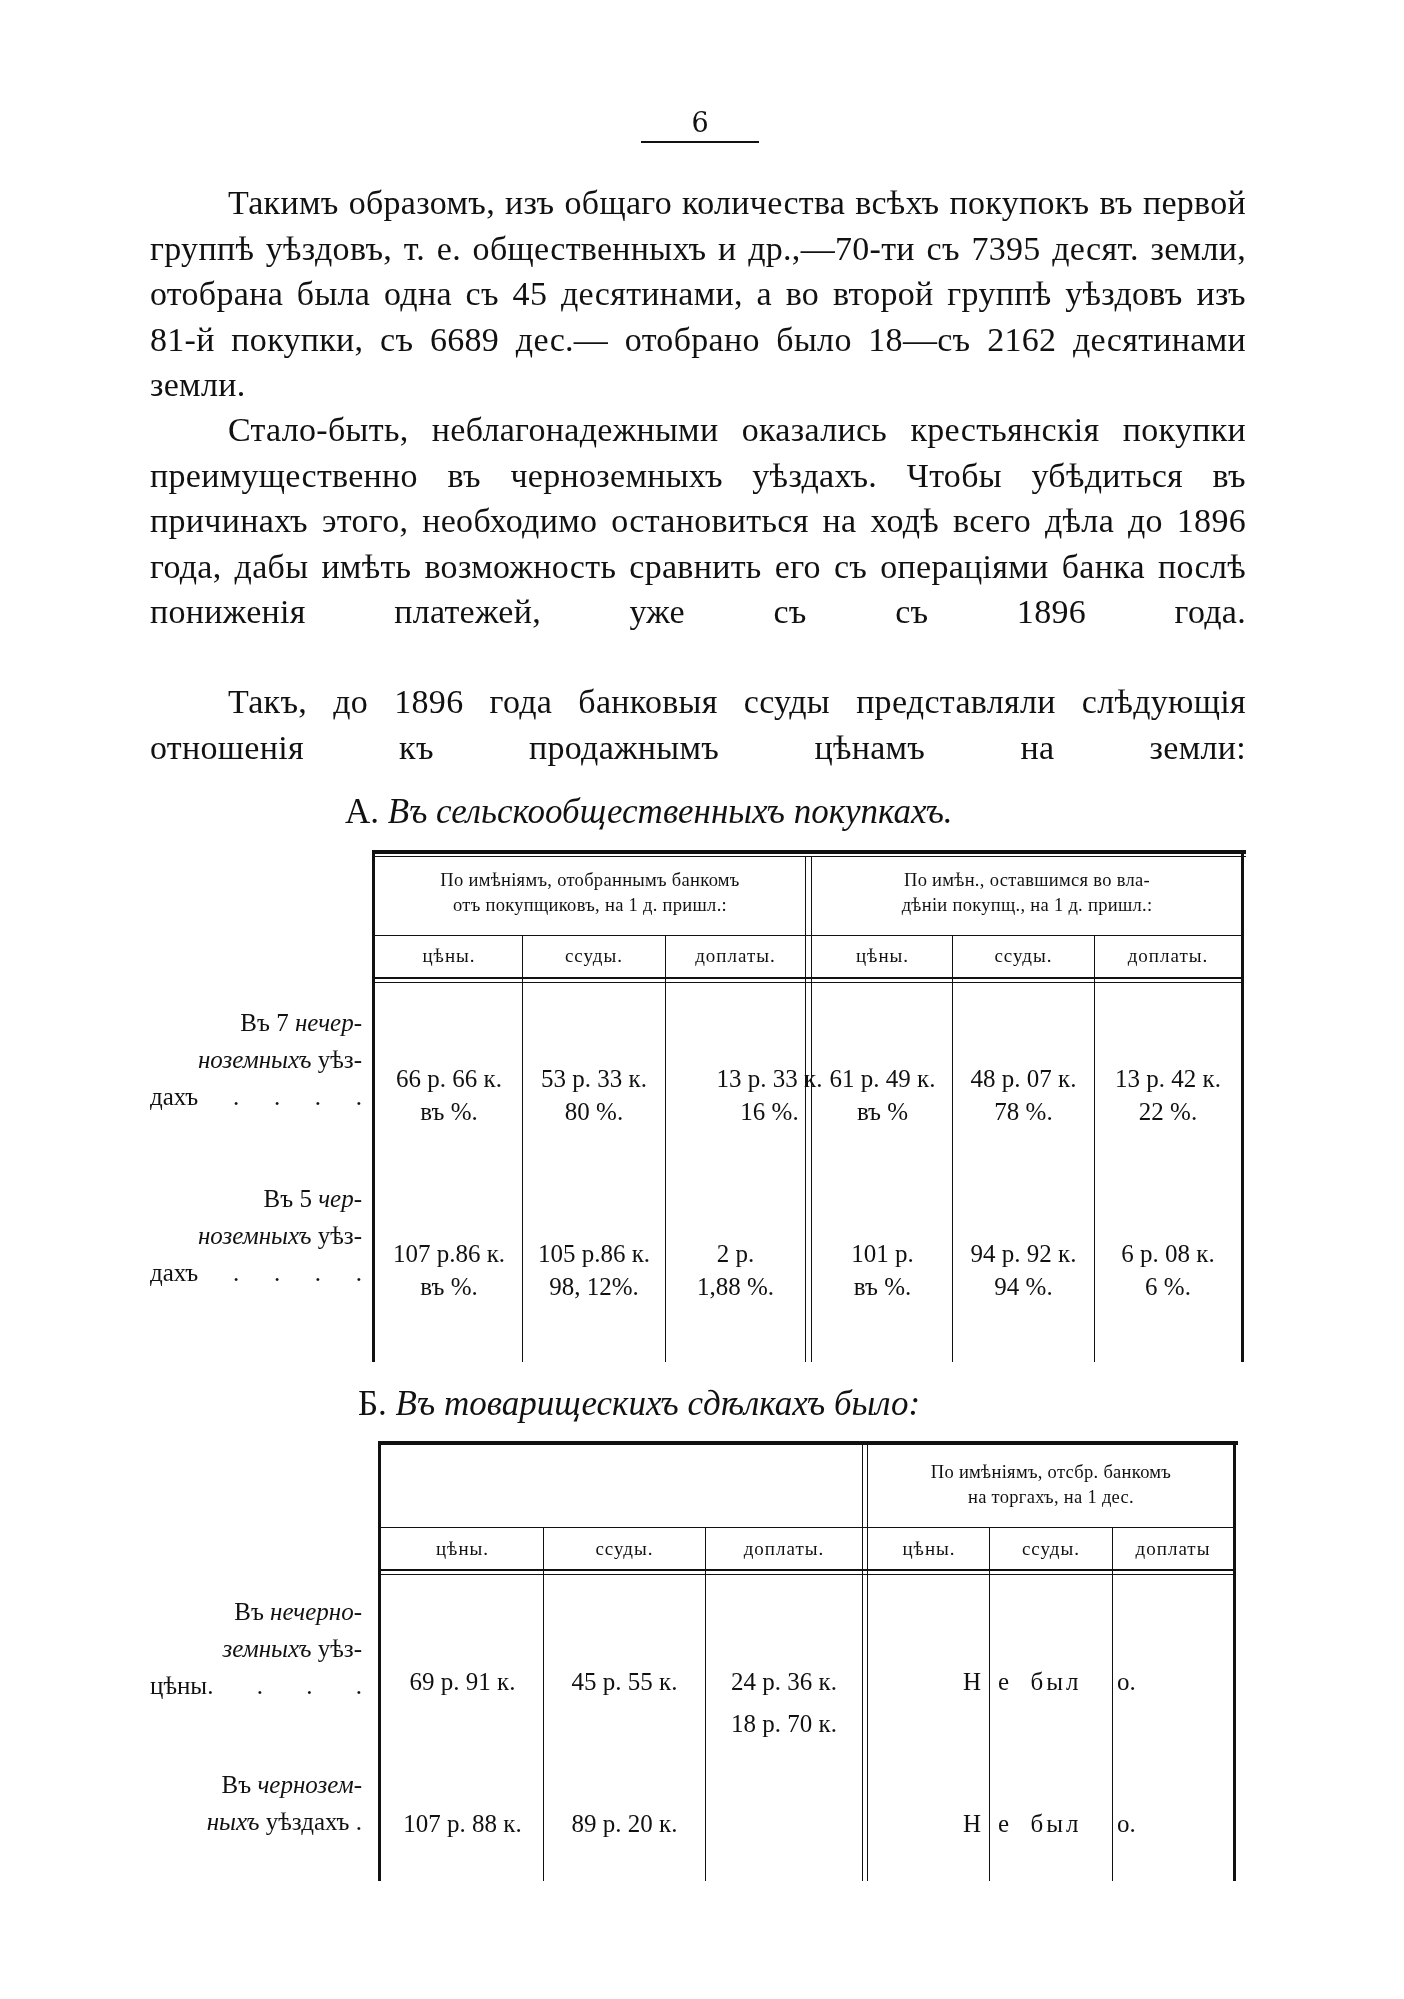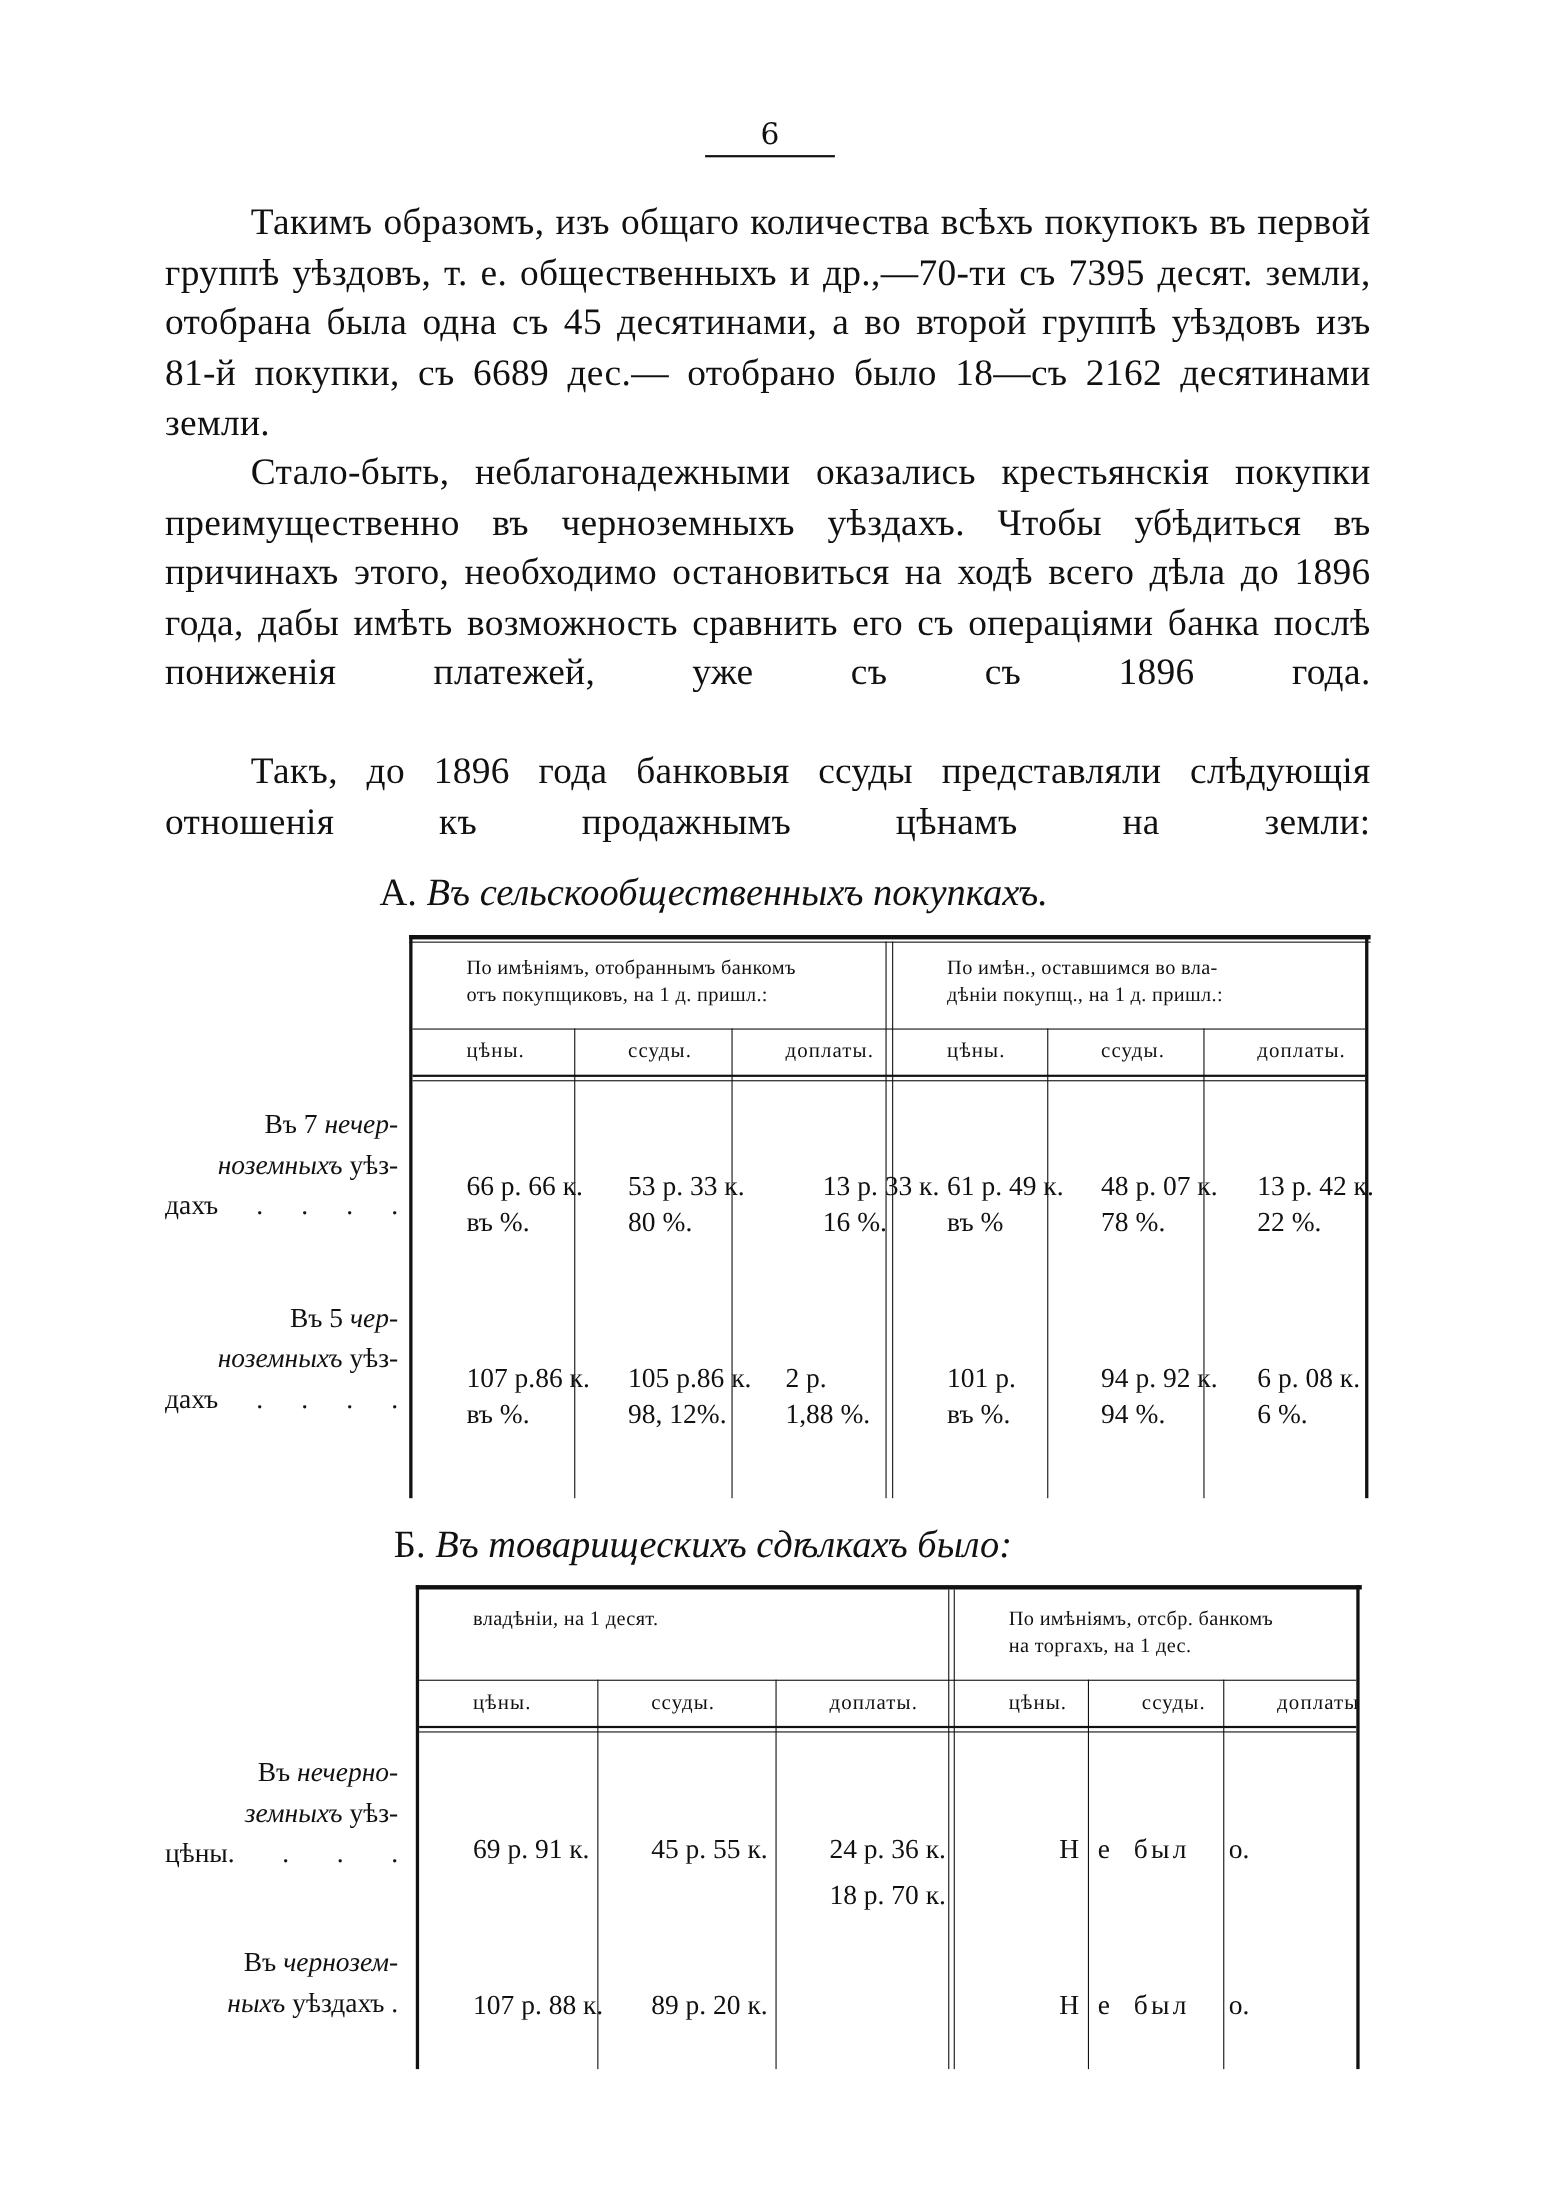--- a/index.html
+++ b/index.html
@@ -28,21 +28,21 @@
   }
   .section-title .letter { font-style: normal; }
   .section-title .ital { font-style: italic; }
   .title-a { left: 345px; top: 792px; }
   .title-b { left: 358px; top: 1384px; }
 
   
   .tbl { position: absolute; font-family: "Liberation Serif", serif; }
   .hline { position: absolute; background: #111; }
   .vline { position: absolute; background: #111; }
-  .cell { position: absolute; text-align: left; padding-left: 48px; }
+  .cell { position: absolute; text-align: center; }
   .hdr-group { font-size: 18.5px; line-height: 25px; letter-spacing: 0.3px; }
   .hdr-col { font-size: 19px; line-height: 24px; letter-spacing: 1px; }
   .val { font-size: 25px; line-height: 33px; white-space: nowrap; }
   .rowlabel { position: absolute; text-align: right; font-size: 25px; line-height: 37px; font-family: "Liberation Serif", serif; }
   .rowlabel .it { font-style: italic; }
   .nebylo { position: absolute; font-size: 25px; line-height: 33px; font-family: "Liberation Serif", serif; }
 </style>
 </head>
 <body>
 
@@ -182,21 +182,20 @@
 
   <div class="hline" style="left:381px;top:1569px;width:852px;height:2px;"></div>
   <div class="hline" style="left:381px;top:1574px;width:852px;height:1px;"></div>
 
   <div class="vline" style="left:543px;top:1527px;width:1px;height:354px;"></div>
   <div class="vline" style="left:705px;top:1527px;width:1px;height:354px;"></div>
   <div class="vline" style="left:989px;top:1527px;width:1px;height:354px;"></div>
   <div class="vline" style="left:1112px;top:1527px;width:1px;height:354px;"></div>
 
   <div class="cell hdr-group" style="left:382px;top:1460px;width:480px;">
-    <div>владѣніи, на 1 десят.</div>
   </div>
   <div class="cell hdr-group" style="left:869px;top:1460px;width:364px;">
     <div>По имѣніямъ, отсбр. банкомъ</div>
     <div>на торгахъ, на 1 дес.</div>
   </div>
 
   <div class="cell hdr-col" style="left:382px;top:1537px;width:161px;">цѣны.</div>
   <div class="cell hdr-col" style="left:544px;top:1537px;width:161px;">ссуды.</div>
   <div class="cell hdr-col" style="left:706px;top:1537px;width:156px;">доплаты.</div>
   <div class="cell hdr-col" style="left:869px;top:1537px;width:120px;">цѣны.</div>

